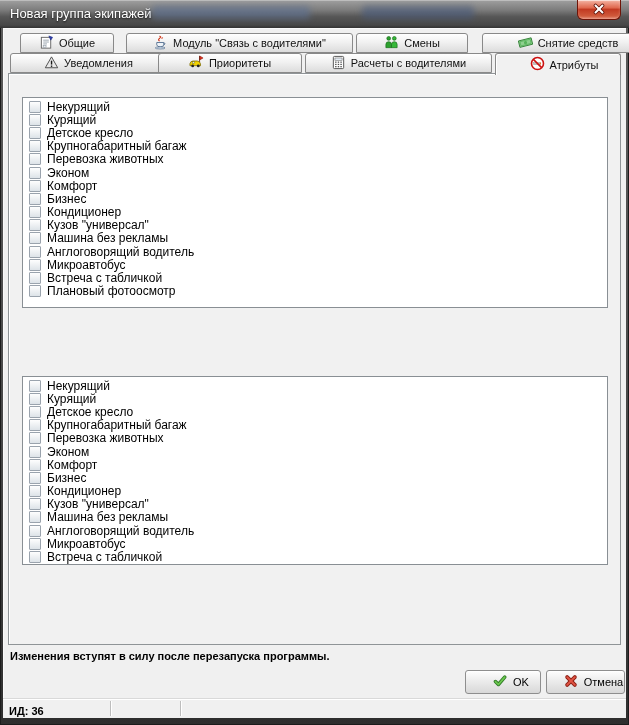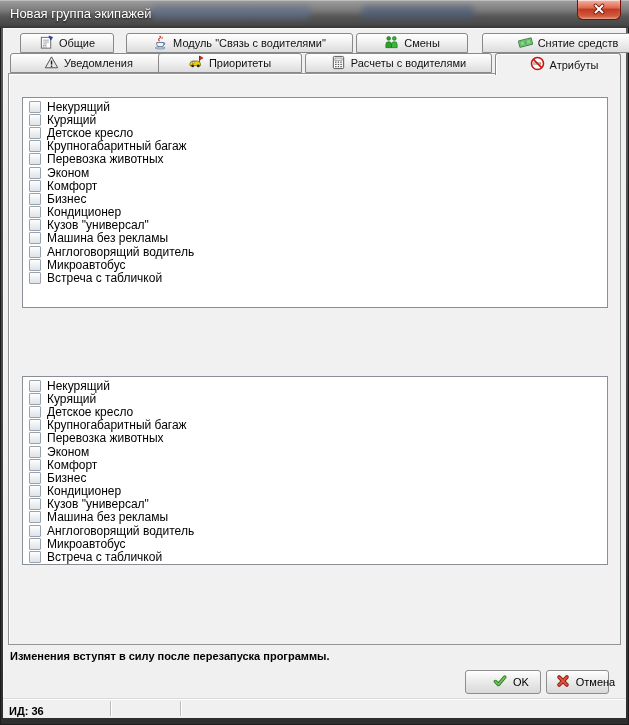--- a/index.html
+++ b/index.html
@@ -82,21 +82,21 @@
   
   .notice{ position:absolute; left:10px; top:650px; font-size:11px; font-weight:bold; color:#000; }
   .btn{
     position:absolute; top:670px; height:24px; display:flex; align-items:center; justify-content:center;
     gap:6px; background:linear-gradient(#fefefe,#ececec 45%,#d8d8d8);
     border:1px solid #8e8e8e; border-radius:3px; font-size:11px; color:#000;
     box-shadow:inset 0 1px 0 #ffffff; cursor:default;padding-left:16px;
   }
   .btn svg{ width:14px; height:14px; }
   .btn-ok{ left:465px; width:76px; }
-  .btn-cancel{ left:546px; width:63px; }
+  .btn-cancel{ left:546px; width:79px; }
   
   .statusbar{
     position:absolute; left:3px; top:698px; width:623px; height:20px;
     background:#f0f0f0; border-top:1px solid #d9d9d9;
     box-shadow:inset 0 1px 0 #ffffff;
   }
   .status-id{ position:absolute; left:6px; top:6px; font-size:11px; font-weight:bold; color:#000; }
   .status-sep{ position:absolute; top:2px; height:15px; width:2px;
     border-left:1px solid #bdbdbd; border-right:1px solid #ffffff; }
   .sep-1{ left:107px; } .sep-2{ left:177px; }
@@ -302,20 +302,24 @@
       <div class="check-row">
         <span class="checkbox"></span>
         <span class="check-label">Микроавтобус</span>
       </div>
 
       <div class="check-row">
         <span class="checkbox"></span>
         <span class="check-label">Встреча с табличкой</span>
       </div>
 
+      <div class="check-row">
+        <span class="checkbox"></span>
+        <span class="check-label">Плановый фотоосмотр</span>
+      </div>
     </div>
 
   <span class="section-label lbl-2">Атрибуты, доступные для выбора в заказе с данной группой экипажа</span>
   <div class="listbox list-2">
 
       <div class="check-row">
         <span class="checkbox"></span>
         <span class="check-label">Некурящий</span>
       </div>
 

